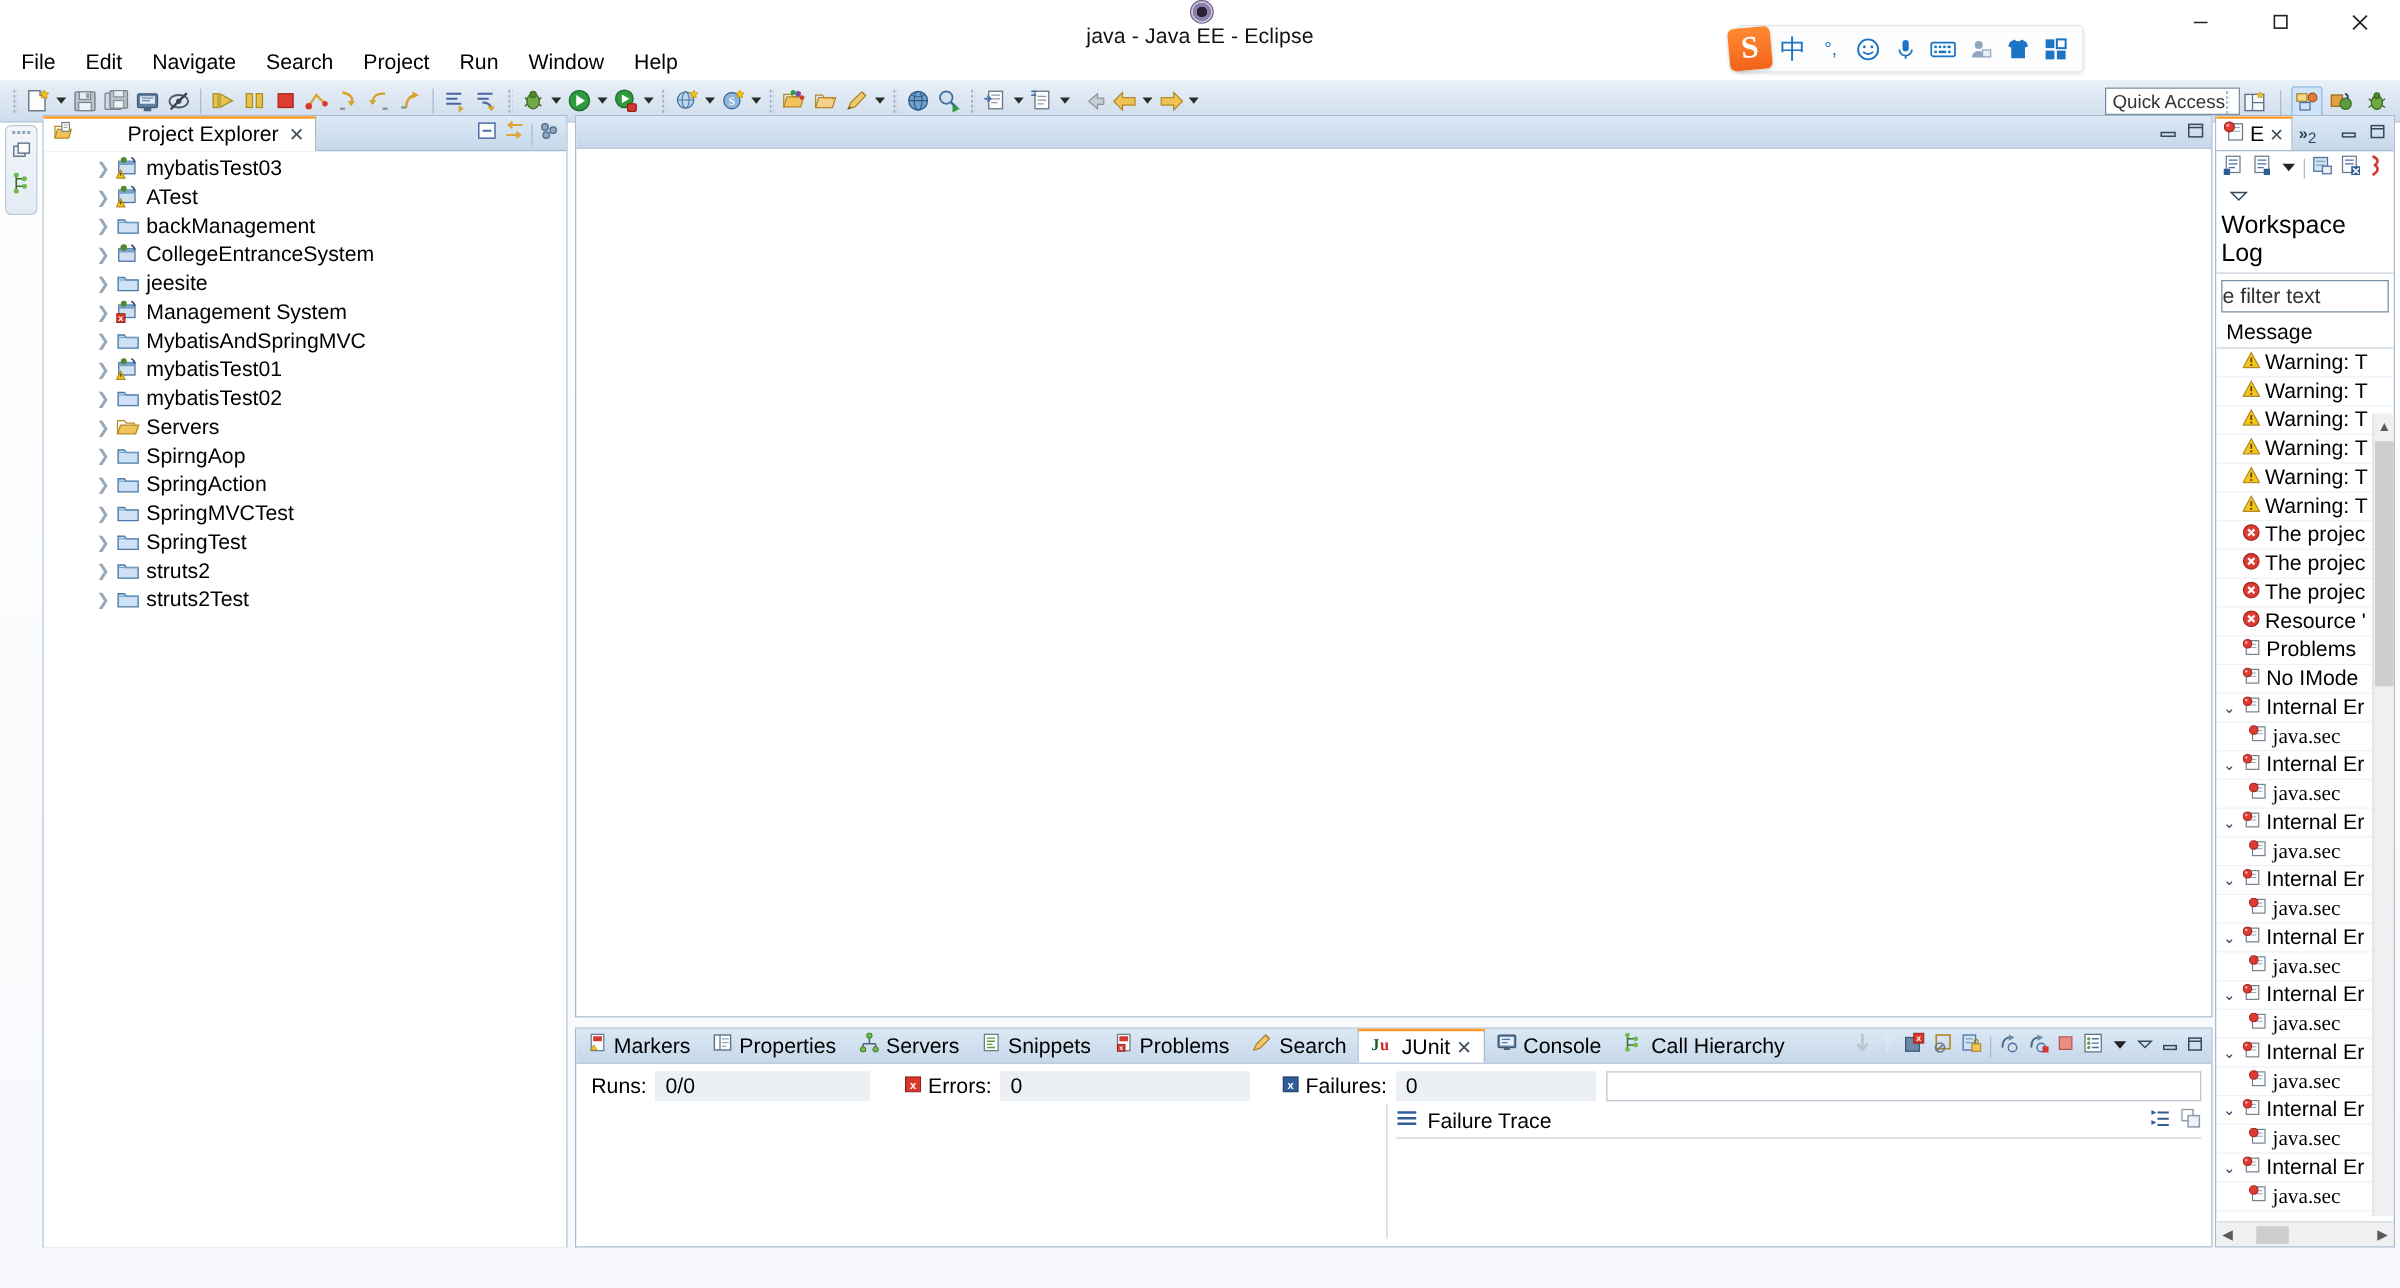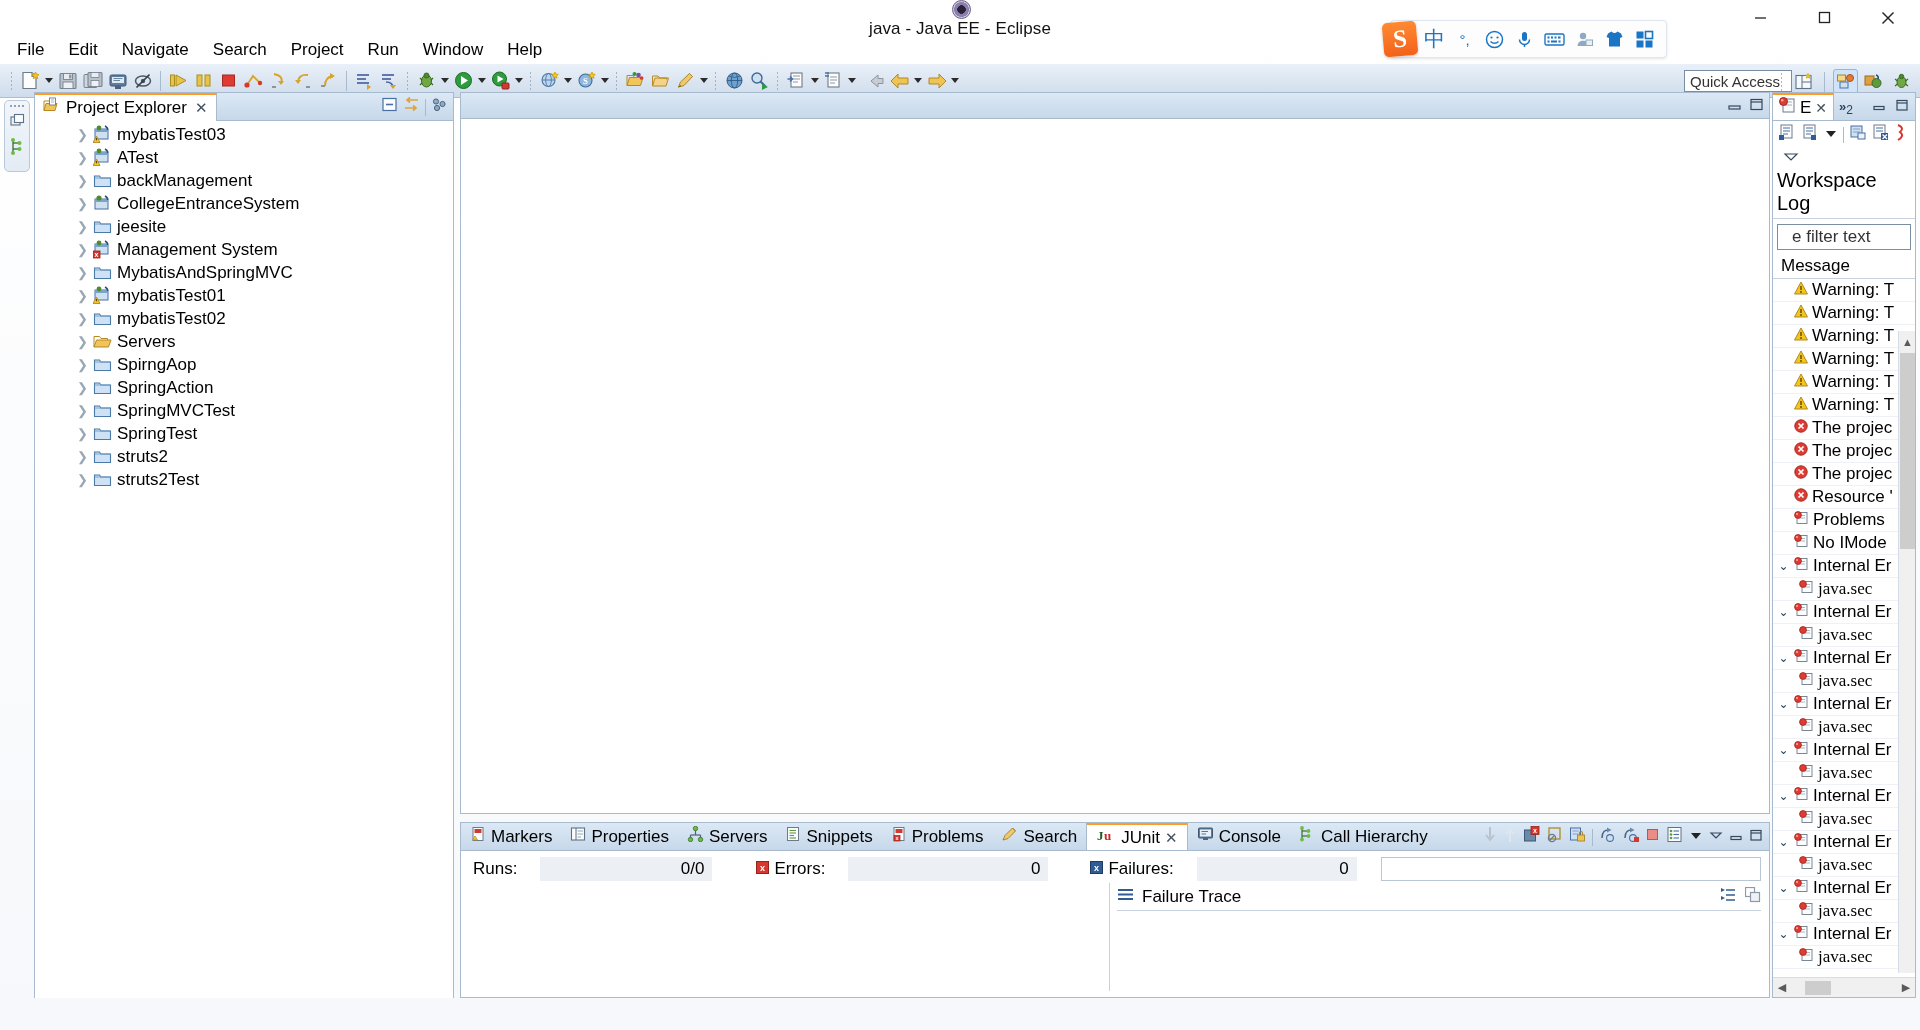--- a/index.html
+++ b/index.html
@@ -85,21 +85,21 @@
   
   .pe { position:absolute; left:34px; top:92px; width:420px; height:906px;
         background:#fff; border:1px solid #a7bace; }
   .pe-tabbar { height:28px; position:relative;
                background:linear-gradient(#dce8f5,#c6d8ea);
                border-bottom:1px solid #a7bace; }
   .pe-tab { position:absolute; left:0; top:0; height:28px;
             display:flex; align-items:center; padding:0 8px 0 8px; gap:6px;
             background:#fff; border-right:1px solid #a7bace;
             border-top:2px solid #ff9b26; }
-  .pe-tab-label { font-size:17px; color:#000; }
+  .pe-tab-label { font-size:17px; color:#000;margin-left:36px; }
   .pe-close { font-size:15px; color:#44505e; margin-left:2px; }
   .pe-tools { position:absolute; right:4px; top:0; height:28px;
               display:flex; align-items:center; gap:4px; }
   .pe-body { height:877px; overflow:hidden; padding-top:2px; background:#fff; }
   .row { height:23px; display:flex; align-items:center; padding-left:42px;
          gap:5px; font-size:17px; color:#000; white-space:nowrap; }
   .arrow { width:11px; height:23px; flex:none; display:flex;
            align-items:center; justify-content:center;
            font-size:13px; color:#9aa7b4; }
   .ico { width:19px; height:19px; flex:none; position:relative; }
@@ -118,21 +118,21 @@
   .bt-tabbar { height:28px; background:linear-gradient(#dce8f5,#c6d8ea);
                border-bottom:1px solid #a7bace;
                display:flex; align-items:stretch; position:relative; }
   .bt-tab { display:flex; align-items:center; gap:5px; padding:0 9px;
             font-size:17px; color:#000; white-space:nowrap; }
   .bt-tab.active { background:#fff; border-top:2px solid #ff9b26;
                    border-left:1px solid #a7bace; border-right:1px solid #a7bace; }
   .bt-tools { position:absolute; right:6px; top:0; height:28px;
               display:flex; align-items:center; gap:6px; }
   .ju-stats { height:36px; display:flex; align-items:center;
-              padding:0 8px; gap:16px;text-align:right; }
+              padding:0 8px; gap:0; }
   .ju-lbl { font-size:17px; padding:0 7px 0 4px; display:flex;
             align-items:center; gap:5px; }
   .ju-val { background:#eceff3; height:24px; line-height:24px;
             font-size:17px; padding:0 8px; }
   .ju-bar { flex:1; height:24px; background:#fff; border:1px solid #b9c6d3;
             margin-left:8px; }
   .ftrace { position:absolute; left:656px; top:64px; right:8px;
             border-top:0; }
   .ft-head { display:flex; align-items:center; gap:8px; height:24px;
              font-size:17px; border-bottom:1px solid #c7d2de;
@@ -154,21 +154,21 @@
              color:#27445f; }
   .rp-wbtns { margin-left:auto; display:flex; align-items:center; gap:9px;
               padding-right:6px; }
   .rp-toolbar { height:28px; display:flex; align-items:center; gap:5px;
                 padding:0 5px; }
   .rp-toolbar2 { height:18px; display:flex; align-items:center; padding-left:10px; }
   .rp-title { font-size:20px; padding:2px 0 3px 4px;
               border-bottom:1px solid #c7d2de; }
   .rp-filter { margin:5px 4px 4px 4px; height:26px; border:1px solid #7a8ea3;
                background:#fff; font-size:17px; color:#333;
-               line-height:24px; padding-left:14px; overflow:hidden;
+               line-height:24px; padding-left:0; overflow:hidden;
                white-space:nowrap; }
   .rp-colhdr { height:25px; display:flex; align-items:center;
                font-size:17px; padding-left:8px;
                border-bottom:1px solid #c7d2de; background:#fff; }
   .log-row { height:23px; display:flex; align-items:center; gap:4px;
              font-size:17px; white-space:nowrap; overflow:hidden;
              border-bottom:1px solid #eef1f5; padding-left:4px; }
   .log-row.child { padding-left:26px;font-family:Liberation Serif, serif; }
   .log-row .twisty { width:13px; flex:none; text-align:center;
                      font-size:12px; color:#27445f; }

